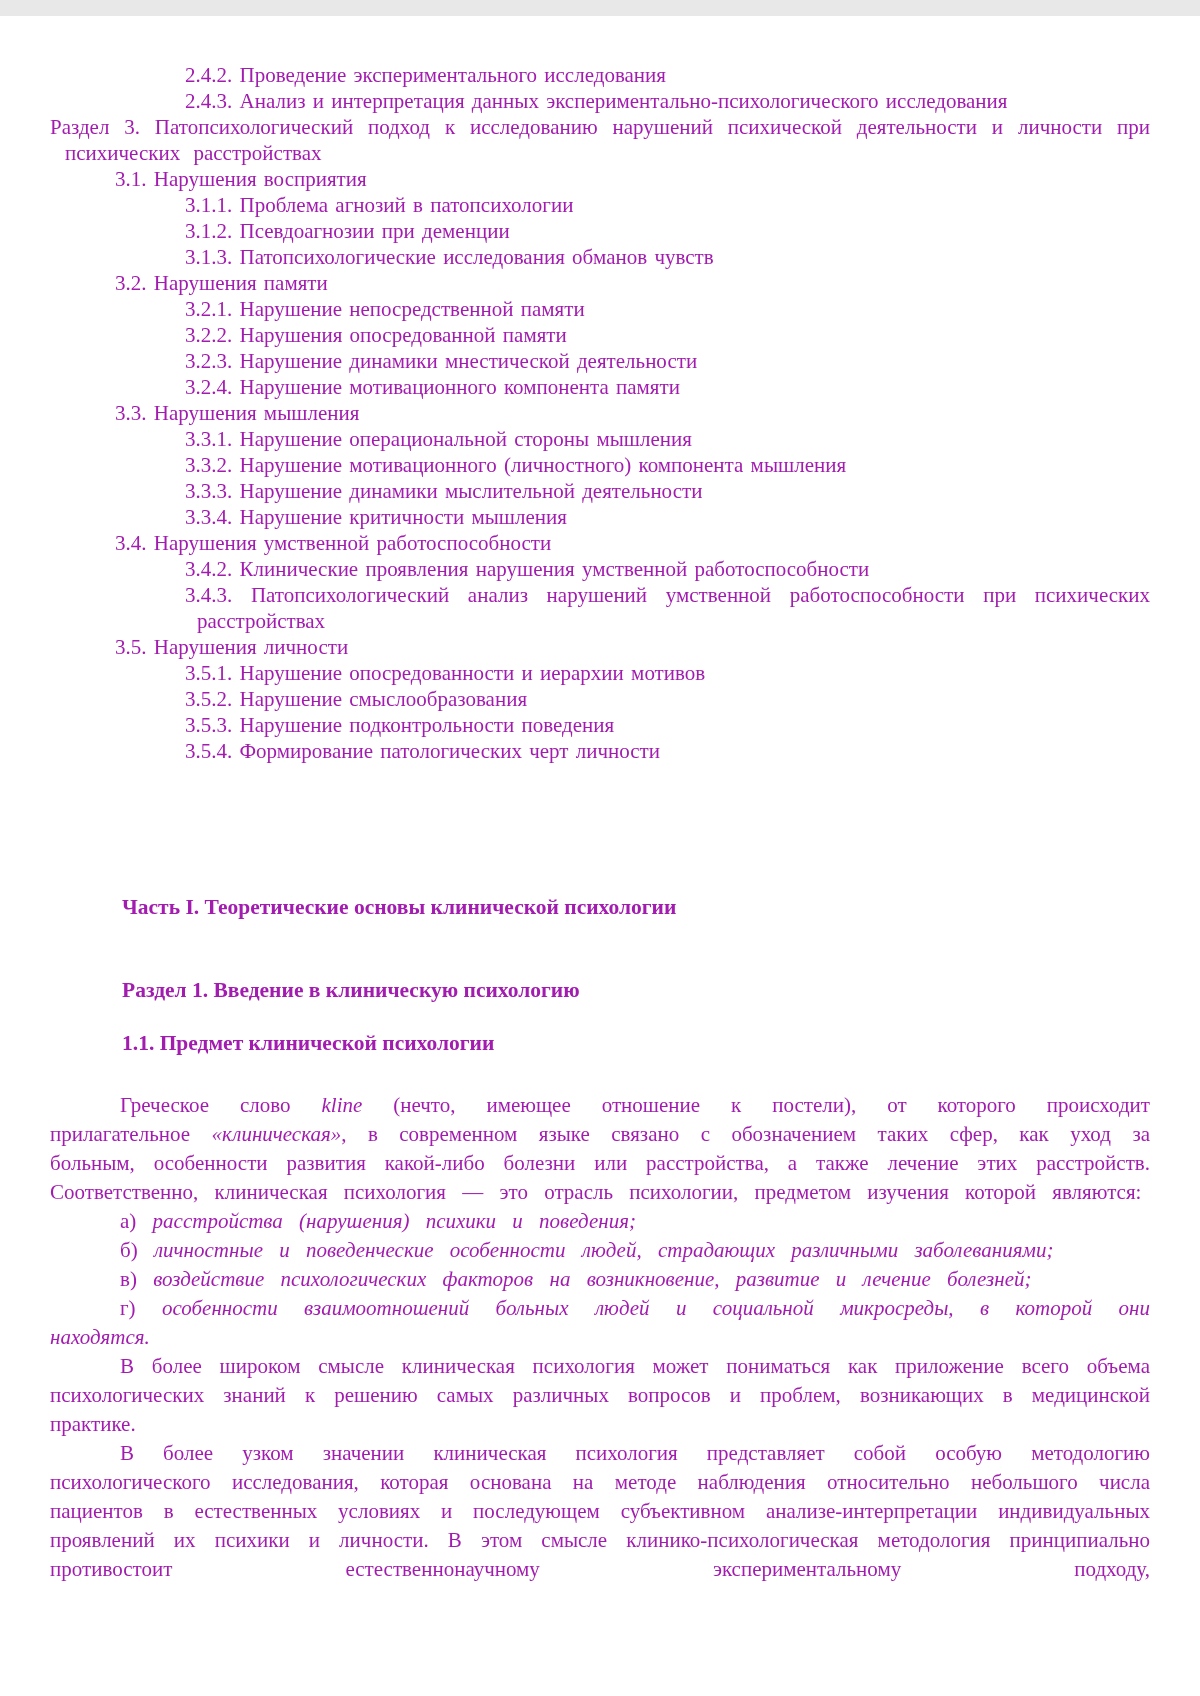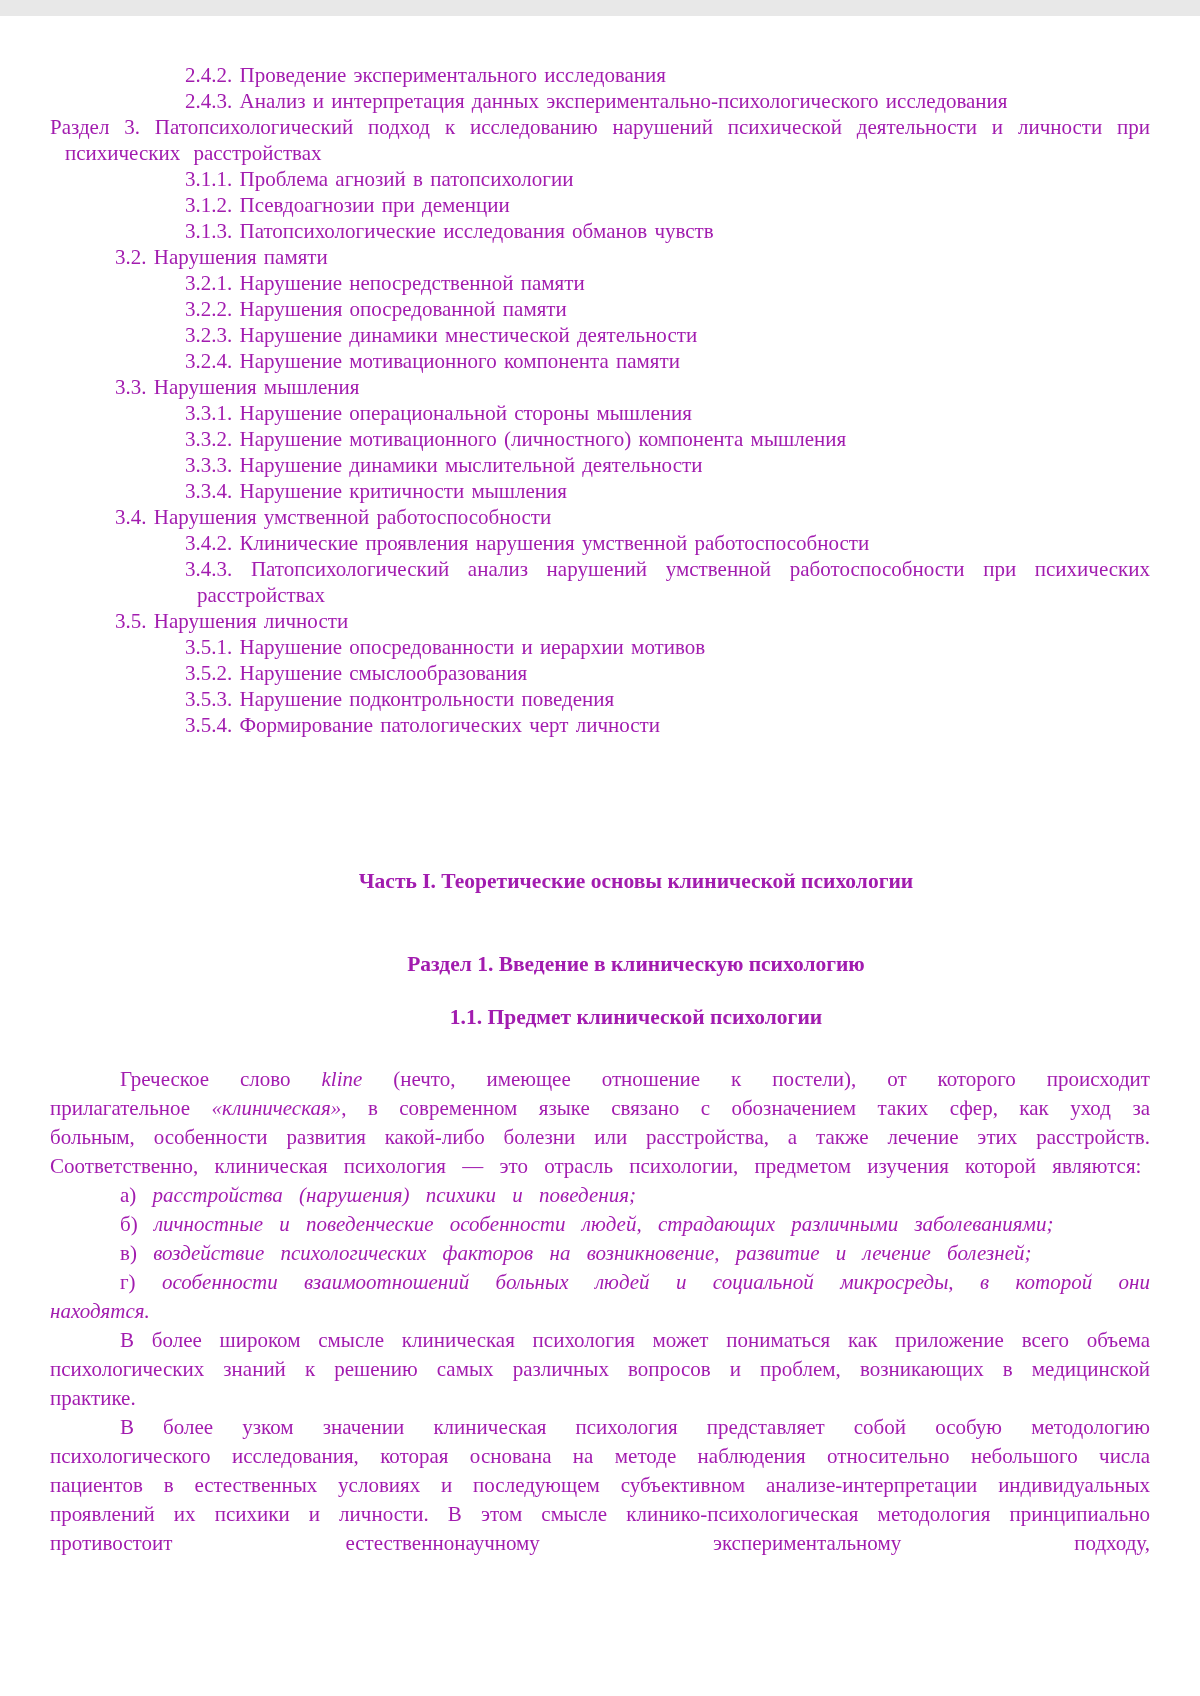--- a/index.html
+++ b/index.html
@@ -35,21 +35,20 @@
     word-spacing: 8px;
   }
 
   
   .heading {
     font-size: 21.5px;
     font-weight: bold;
     line-height: 26px;
     margin: 0;
     padding-left: 72px;
-    text-align: center;
   }
   .h-part    { margin-top: 130px; }
   .h-section { margin-top: 57px; }
   .h-sub     { margin-top: 27px; }
 
   
   .bodytext { font-size: 21px; line-height: 29px; }
   .par {
     margin: 0;
     text-align: justify;
@@ -65,20 +64,21 @@
 </head>
 <body>
 
 <div class="page">
   <div class="content">
 
     <div class="toc">
       <p class="toc-line toc-l3">2.4.2. Проведение экспериментального исследования</p>
       <p class="toc-line toc-l3">2.4.3. Анализ и интерпретация данных экспериментально-психологического исследования</p>
       <p class="toc-line toc-l1">Раздел 3. Патопсихологический подход к исследованию нарушений психической деятельности и личности при психических расстройствах</p>
+      <p class="toc-line toc-l2">3.1. Нарушения восприятия</p>
       <p class="toc-line toc-l3">3.1.1. Проблема агнозий в патопсихологии</p>
       <p class="toc-line toc-l3">3.1.2. Псевдоагнозии при деменции</p>
       <p class="toc-line toc-l3">3.1.3. Патопсихологические исследования обманов чувств</p>
       <p class="toc-line toc-l2">3.2. Нарушения памяти</p>
       <p class="toc-line toc-l3">3.2.1. Нарушение непосредственной памяти</p>
       <p class="toc-line toc-l3">3.2.2. Нарушения опосредованной памяти</p>
       <p class="toc-line toc-l3">3.2.3. Нарушение динамики мнестической деятельности</p>
       <p class="toc-line toc-l3">3.2.4. Нарушение мотивационного компонента памяти</p>
       <p class="toc-line toc-l2">3.3. Нарушения мышления</p>
       <p class="toc-line toc-l3">3.3.1. Нарушение операциональной стороны мышления</p>

